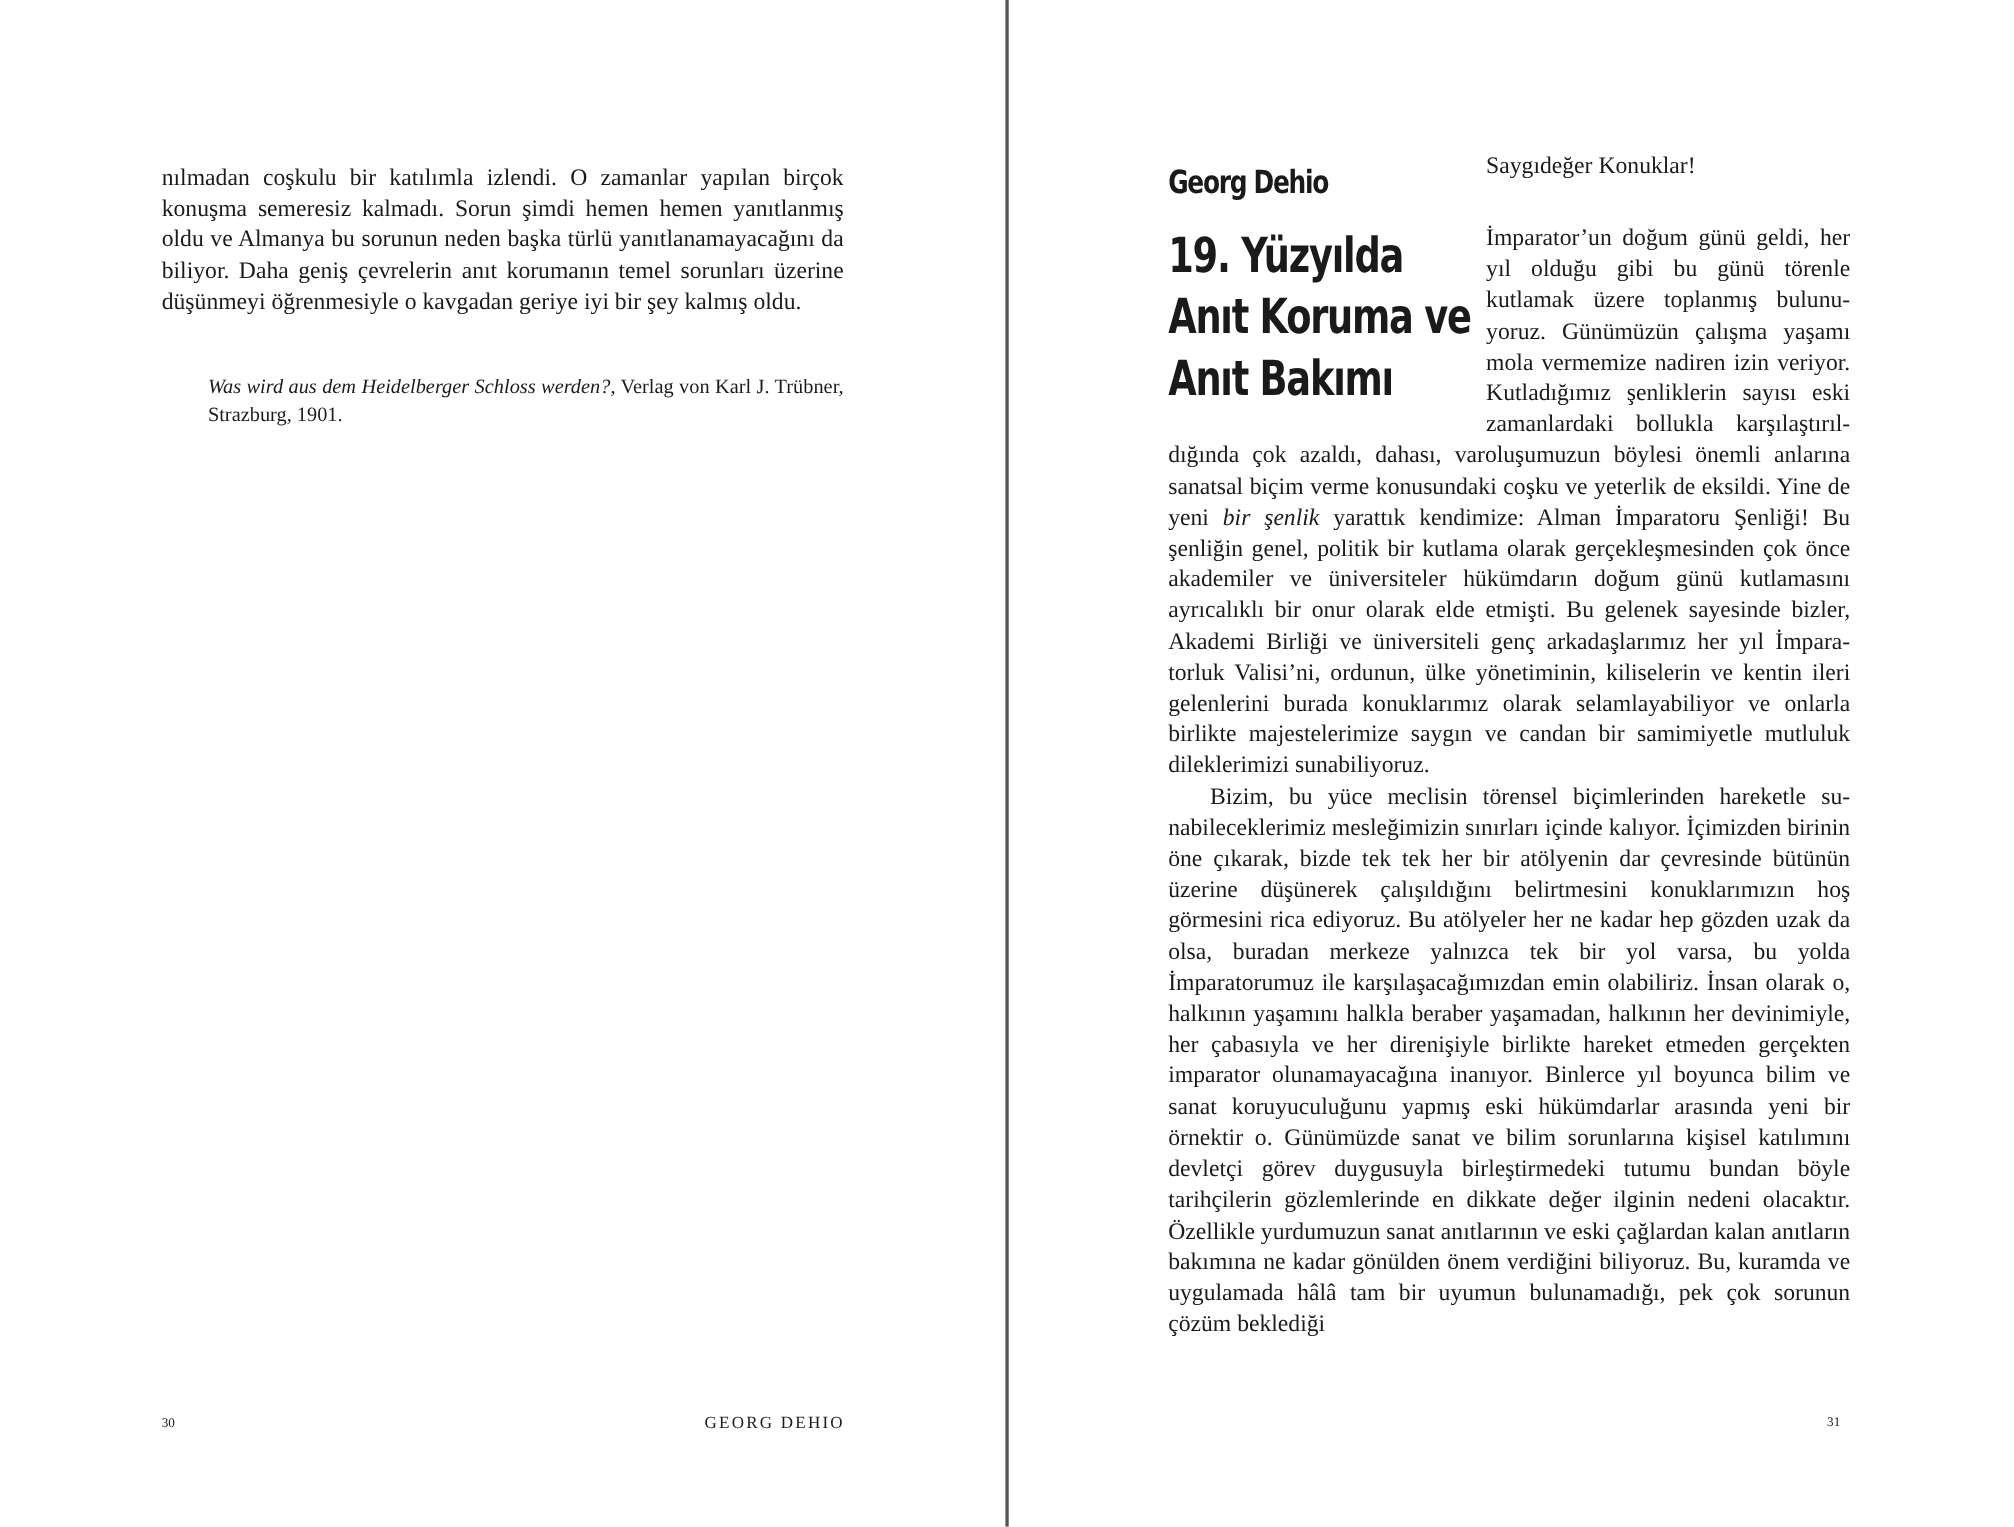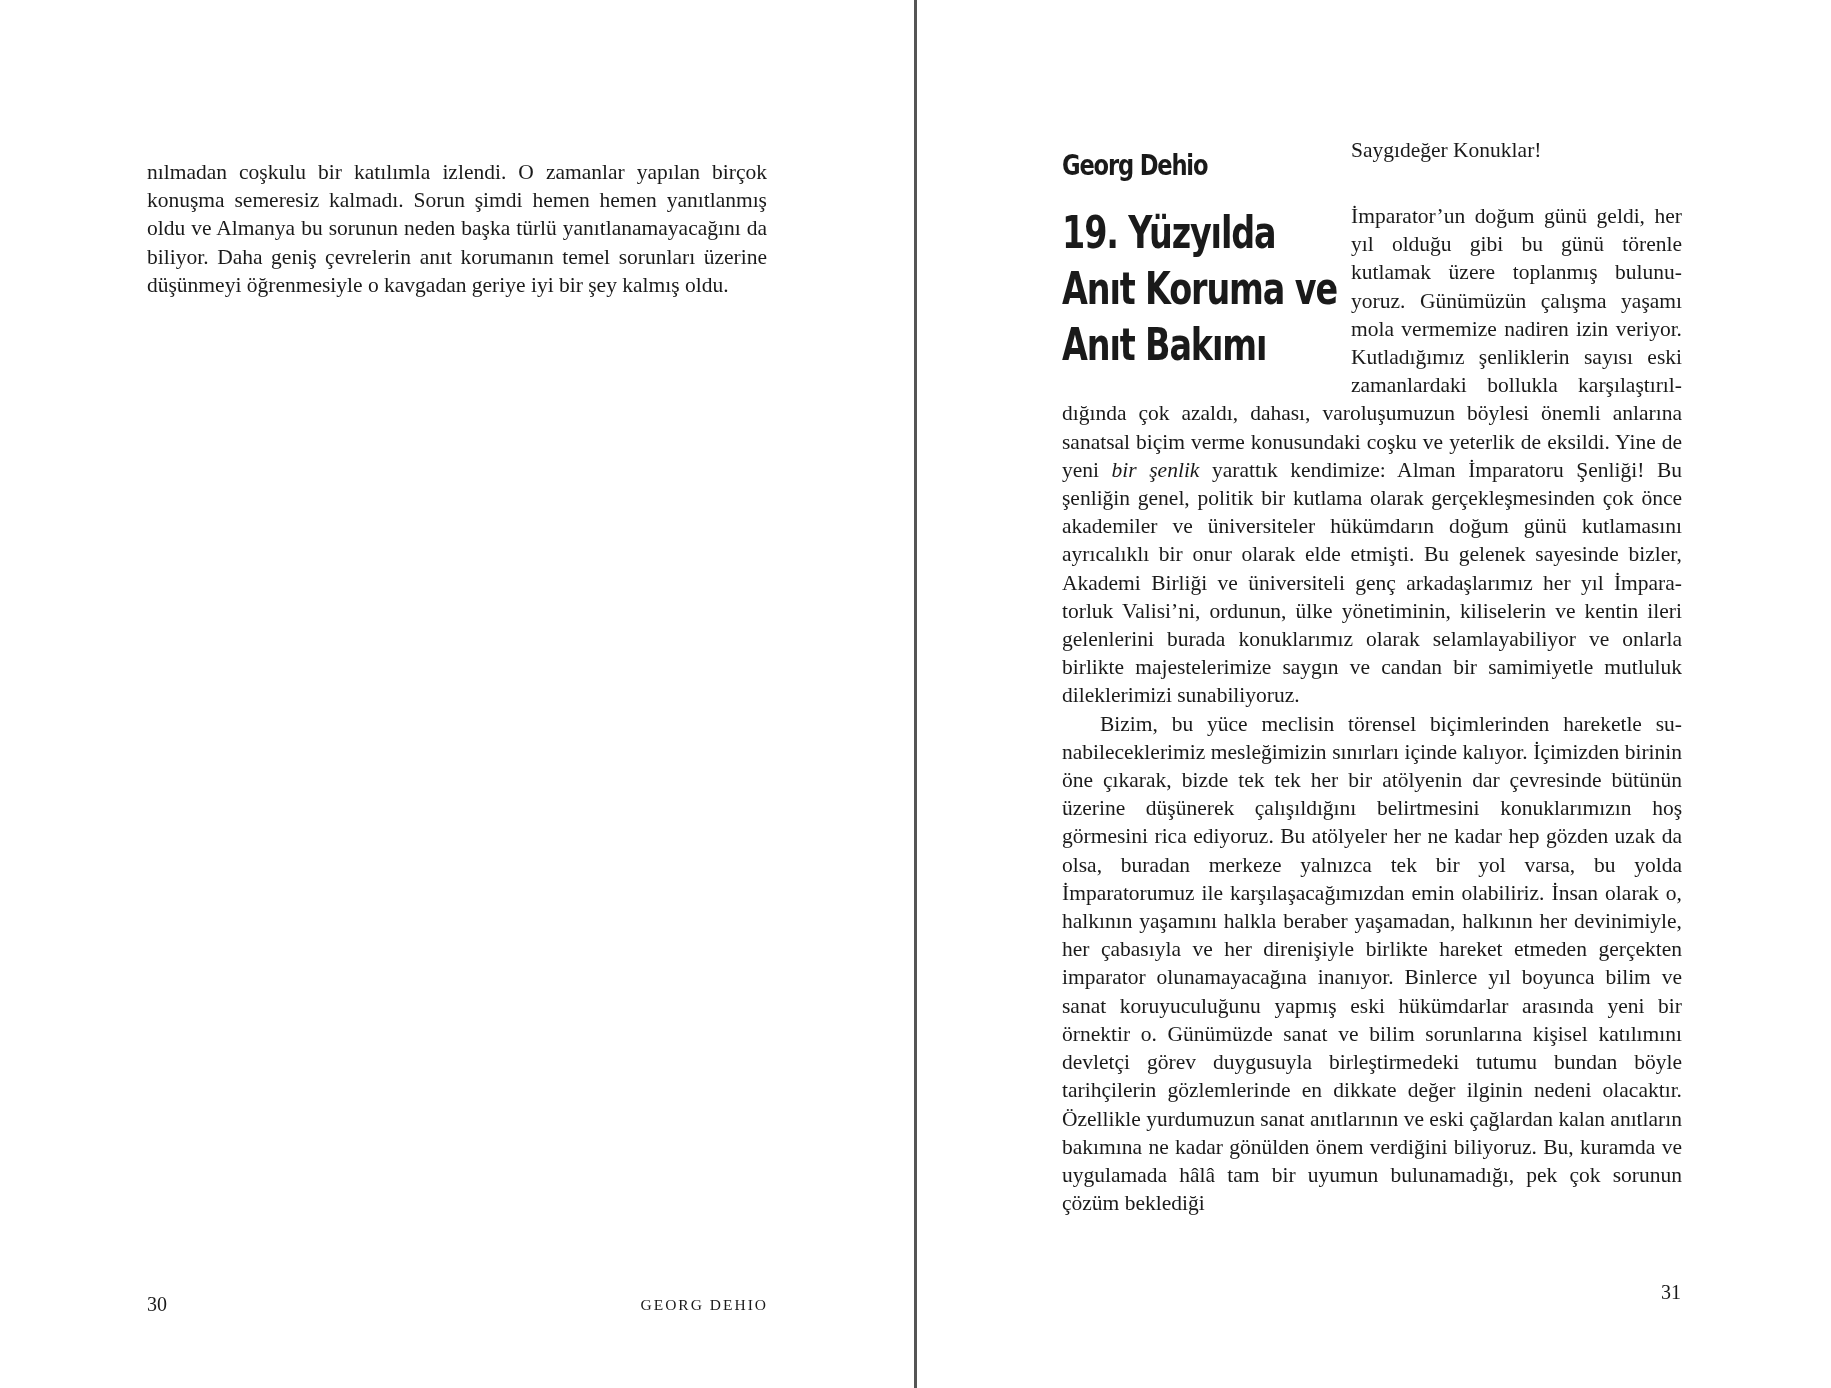--- a/index.html
+++ b/index.html
@@ -10,21 +10,21 @@
     body {
       width: 1831px;
       height: 1388px;
       position: relative;
       overflow: hidden;
       color: #1a1a1a;
       font-family: "Liberation Serif", "DejaVu Serif", serif;
     }
     .page {
       position: absolute;
-      top: 12px;
+      top: 1px;
       height: 988px;
     }
     .page-left { left: 0; width: 914px; }
     .spine {
       position: absolute;
       left: 914px;
       top: 0;
       width: 3px;
       height: 1388px;
       background: #555555;
@@ -48,21 +48,21 @@
       top: 339px;
       width: 578px;
       font-size: 18.5px;
       line-height: 25.5px;
       text-align: justify;
     }
     .citation em { font-style: italic; }
     .folio {
       position: absolute;
       top: 1280px;
-      font-size: 20px;
+      font-size: 12px;
       line-height: 24px;
     }
     .folio-left { left: 147px; }
     .running-head {
       position: absolute;
       top: 1284px;
       right: 146px;
       font-size: 15.5px;
       letter-spacing: 2px;
     }
@@ -118,20 +118,23 @@
     .right-flow p.indent { text-indent: 38px; }
     .right-flow em { font-style: italic; }
   </style>
 </head>
 <body>
 
 <div class="page page-left">
   <div class="left-body body-text">
     <p>nılmadan coşkulu bir katılımla izlendi. O zamanlar yapılan birçok konuşma semeresiz kalmadı. Sorun şimdi hemen hemen yanıtlan­mış oldu ve Almanya bu sorunun neden başka türlü yanıtlanama­yacağını da biliyor. Daha geniş çevrelerin anıt korumanın temel sorunları üzerine düşünmeyi öğrenmesiyle o kavgadan geriye iyi bir şey kalmış oldu.</p>
   </div>
+  <div class="citation">
+    <em>Was wird aus dem Heidelberger Schloss werden?</em><span>, Verlag von Karl J. Trübner, Strazburg, 1901.</span>
+  </div>
   <div class="folio folio-left">30</div>
   <div class="running-head">GEORG DEHIO</div>
 </div>
 
 <div class="spine"></div>
 
 <div class="heading-col">
   <div class="author-name">Georg Dehio</div>
   <div class="chapter-title">
     <div>19. Yüzyılda</div>

